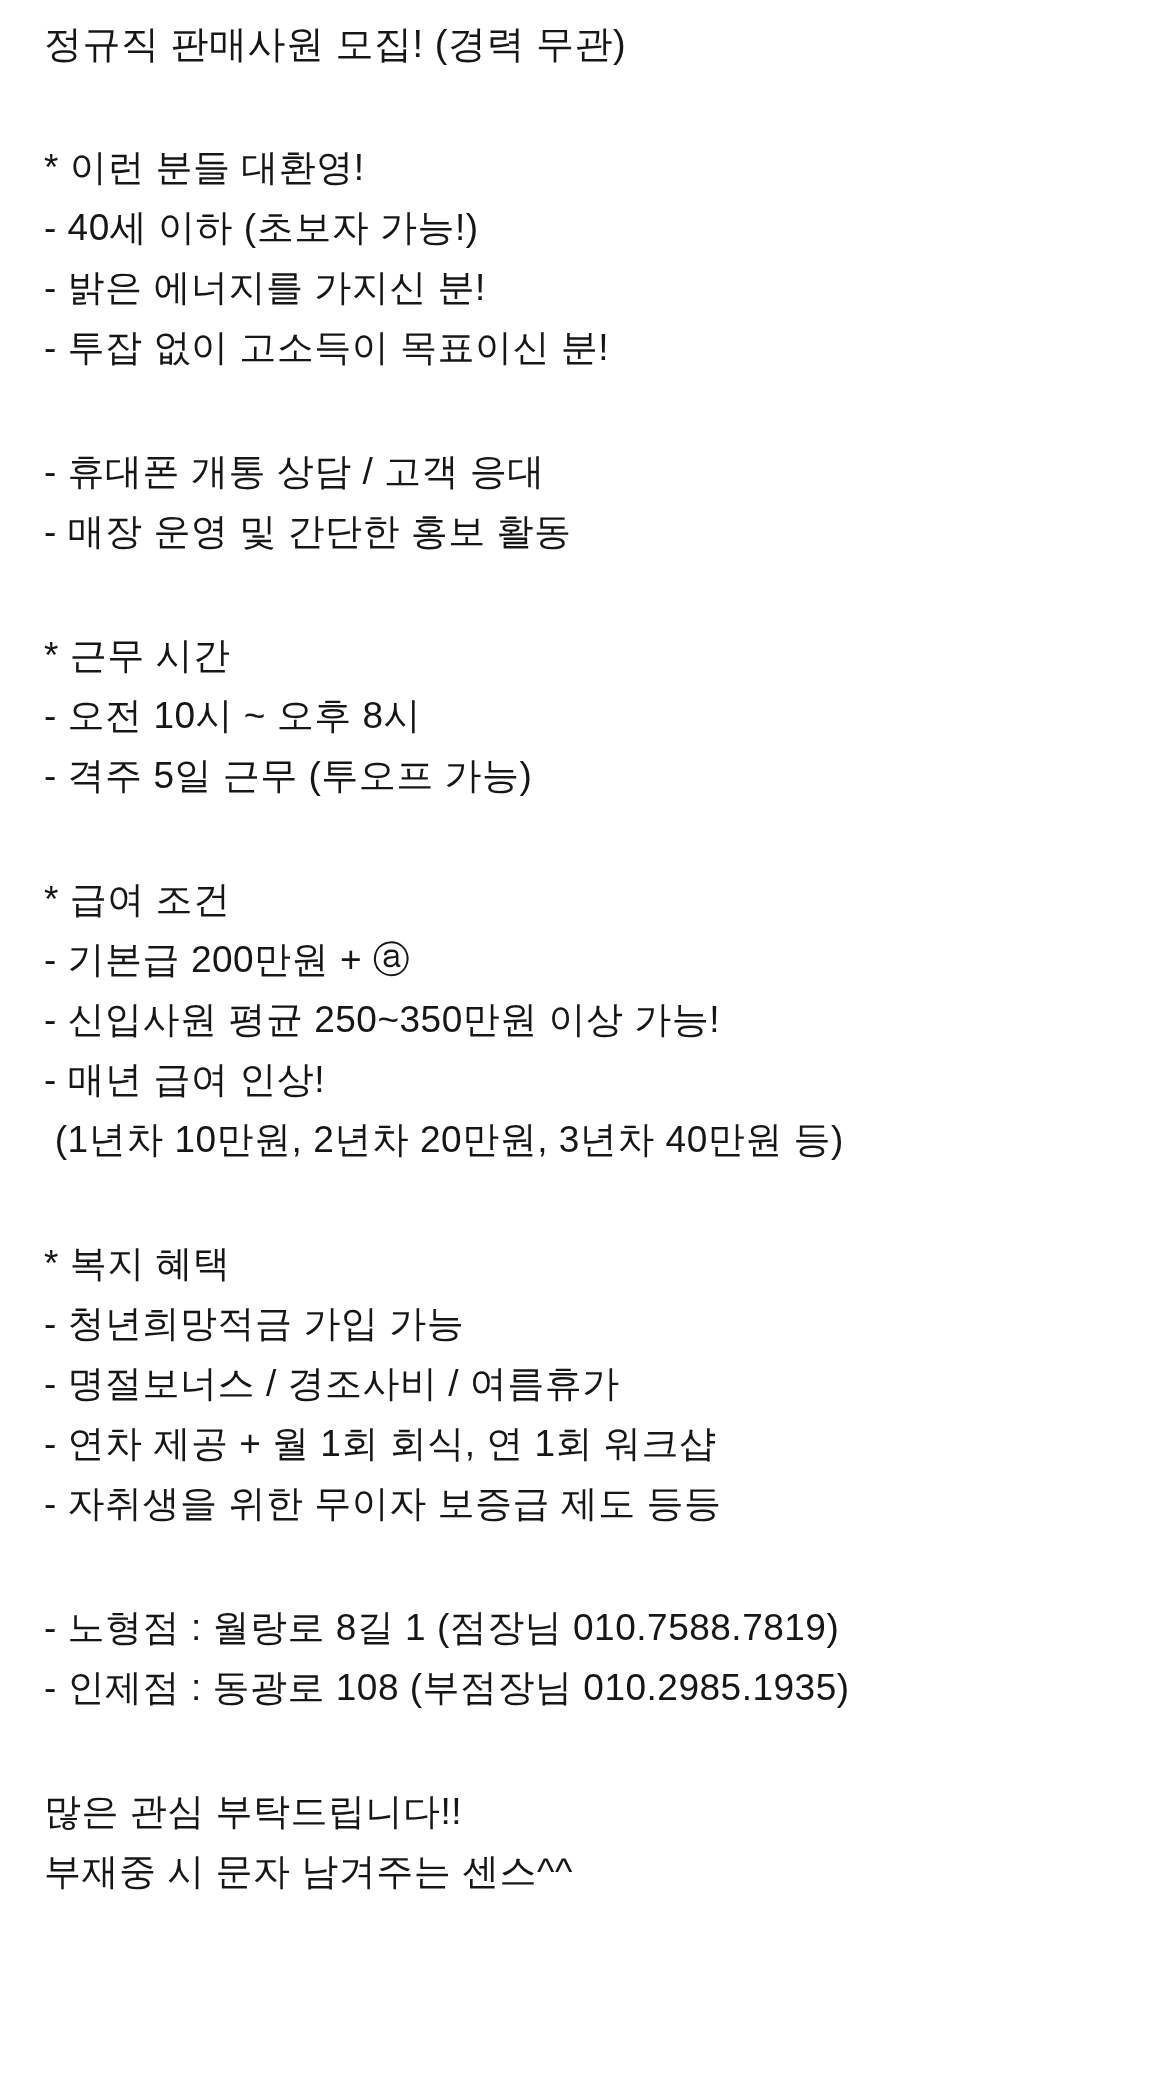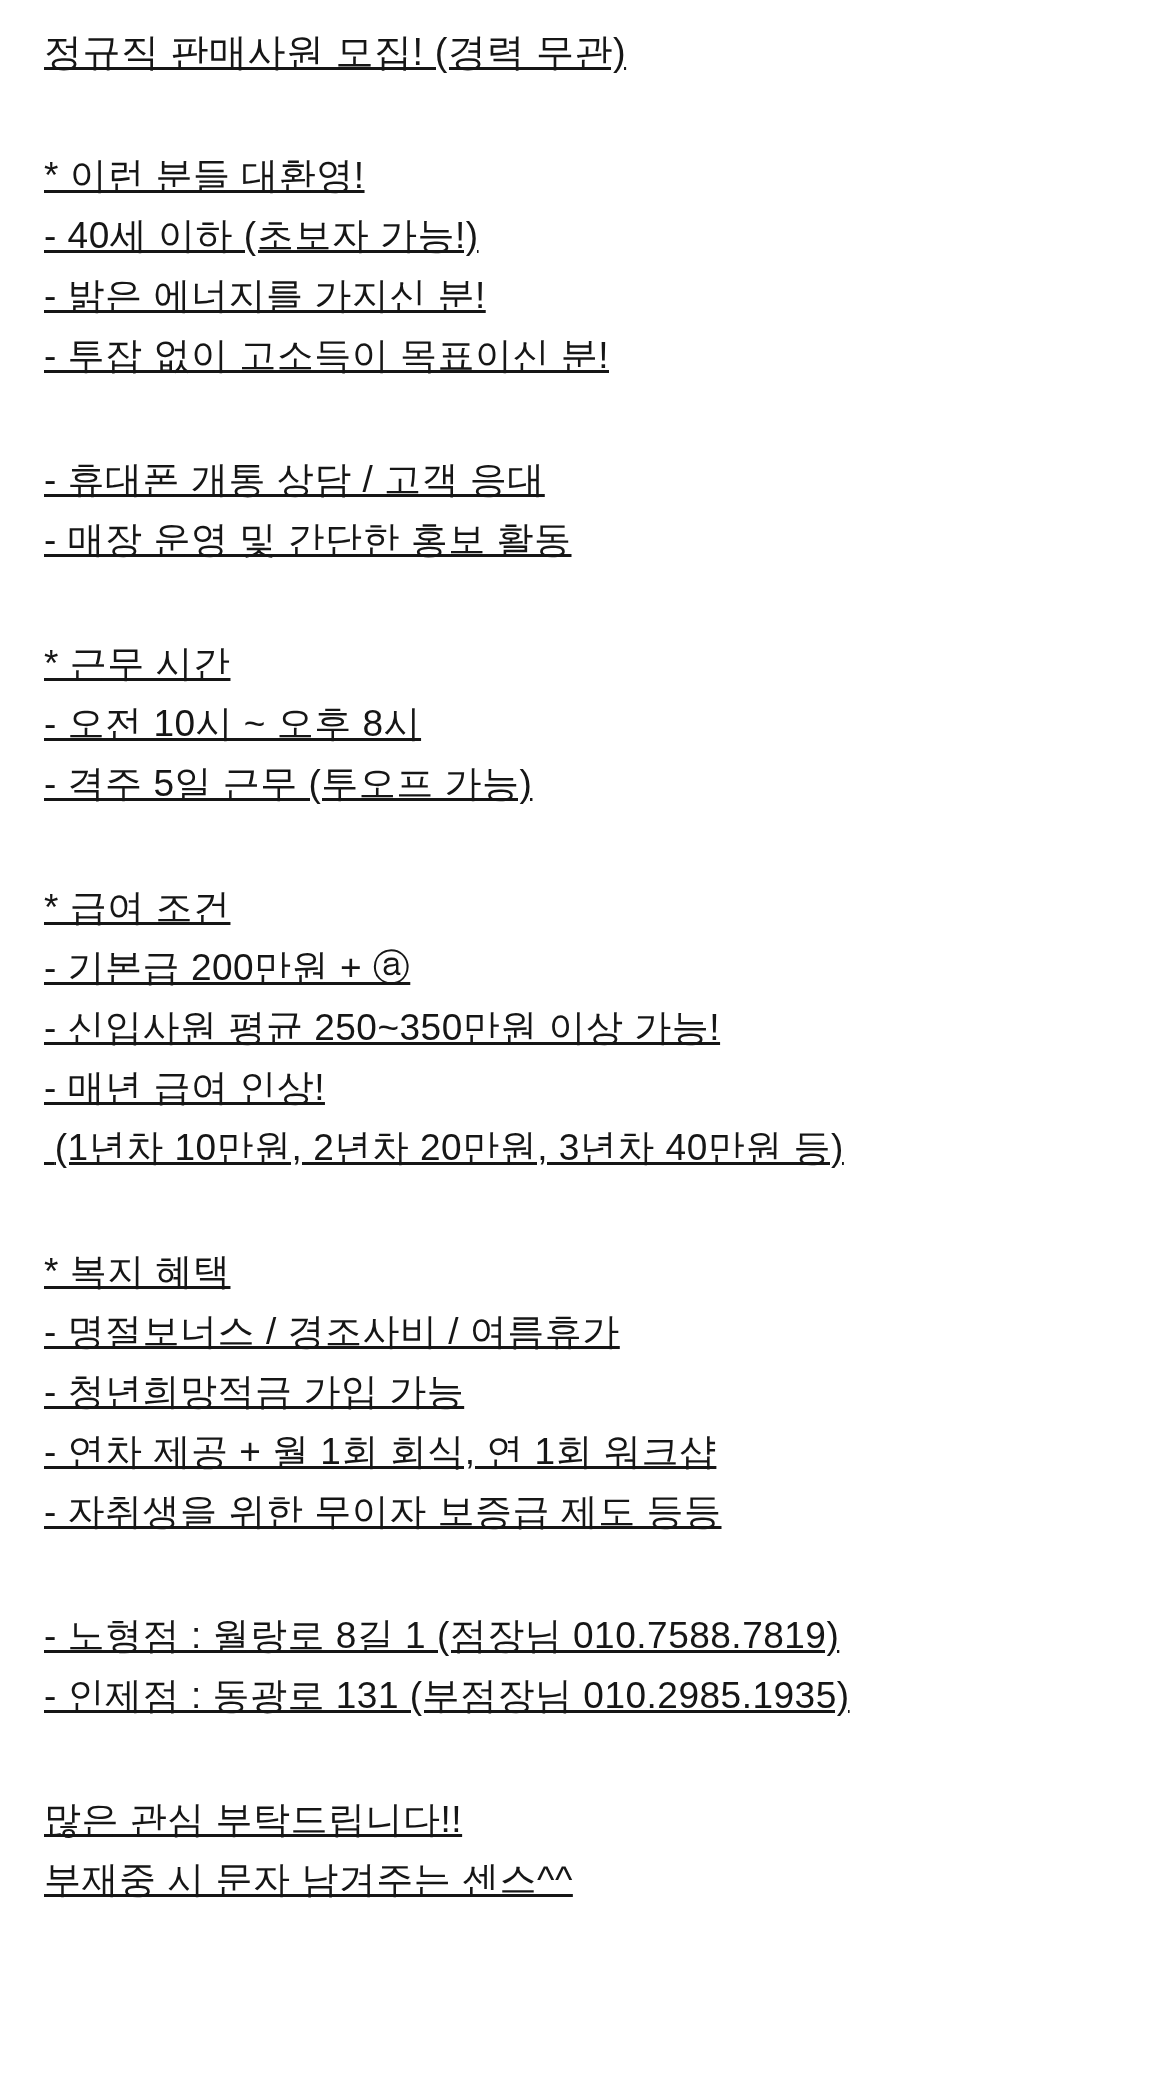--- a/index.html
+++ b/index.html
@@ -10,22 +10,21 @@
   .page {
     position: relative;
     width: 1170px;
     height: 2082px;
     background: #ffffff;
     overflow: hidden;
     font-family: "Liberation Sans", sans-serif;
     color: #161616;
   }
   .doc {
-    padding: 22px 40px 0 44px;
-    text-decoration: underline;
+    padding: 14px 40px 0 44px;
   }
   .line {
     height: 60px;
     line-height: 60px;
     font-size: 37px;
     font-weight: 500;
     letter-spacing: 0.5px;
     white-space: pre-wrap;
     color: #161616;
   }
@@ -70,30 +69,30 @@
       <div class="line heading">* 급여 조건</div>
       <div class="line">- 기본급 200만원 + ⓐ</div>
       <div class="line">- 신입사원 평균 250~350만원 이상 가능!</div>
       <div class="line">- 매년 급여 인상!</div>
       <div class="line"> (1년차 10만원, 2년차 20만원, 3년차 40만원 등)</div>
     </section>
     <div class="gap"></div>
 
     <section>
       <div class="line heading">* 복지 혜택</div>
+      <div class="line">- 청년희망적금 가입 가능</div>
       <div class="line">- 명절보너스 / 경조사비 / 여름휴가</div>
-      <div class="line">- 청년희망적금 가입 가능</div>
       <div class="line">- 연차 제공 + 월 1회 회식, 연 1회 워크샵</div>
       <div class="line">- 자취생을 위한 무이자 보증급 제도 등등</div>
     </section>
     <div class="gap"></div>
 
     <section>
       <div class="line">- 노형점 : 월랑로 8길 1 (점장님 010.7588.7819)</div>
-      <div class="line">- 인제점 : 동광로 131 (부점장님 010.2985.1935)</div>
+      <div class="line">- 인제점 : 동광로 108 (부점장님 010.2985.1935)</div>
     </section>
     <div class="gap"></div>
 
     <section>
       <div class="line">많은 관심 부탁드립니다!!</div>
       <div class="line">부재중 시 문자 남겨주는 센스^^</div>
     </section>
 
   </div>
 </div>

